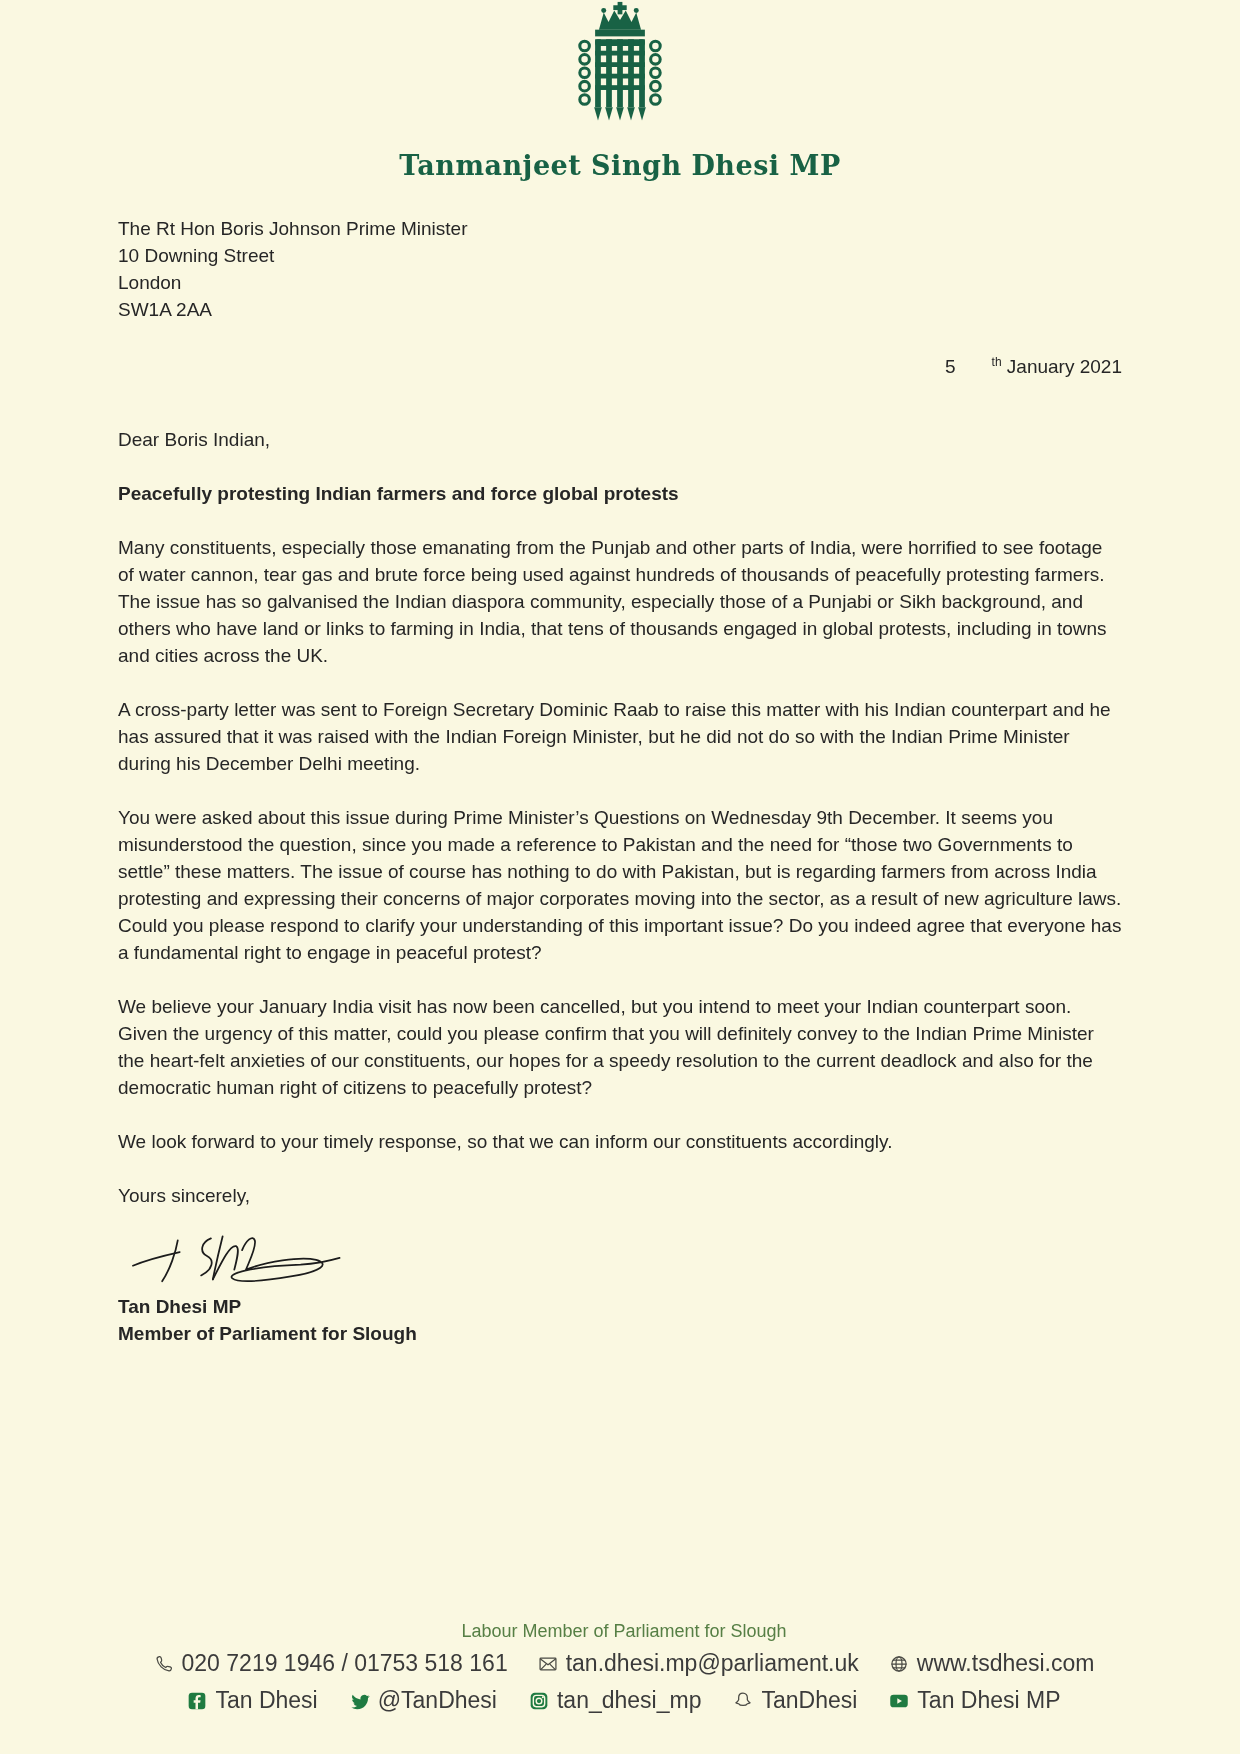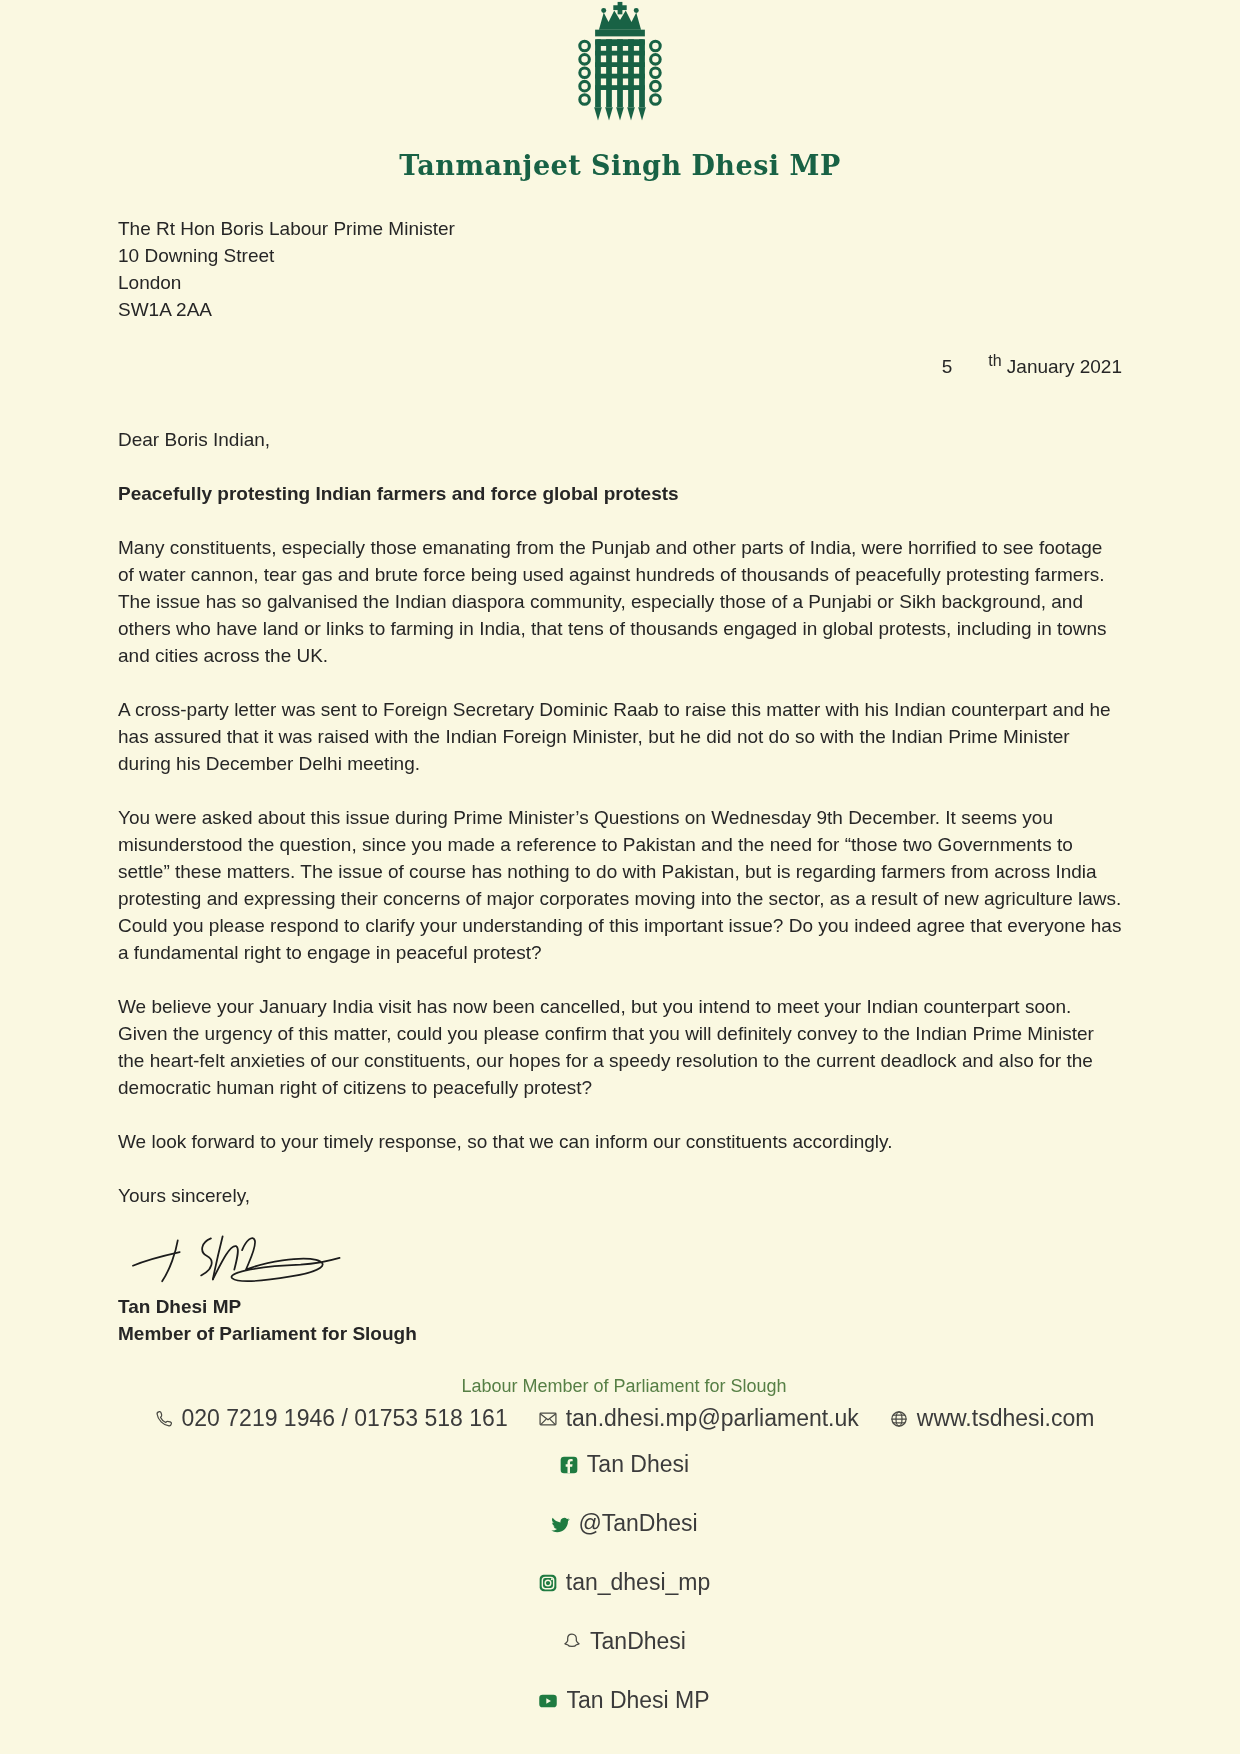--- a/index.html
+++ b/index.html
@@ -10,36 +10,36 @@
   .header{text-align:center;}
   .crest{display:inline-block;}
   .crest svg{width:96px;height:134px;display:block;margin:0 auto;}
   .header-title{
     margin-top:12px;font-family:"DejaVu Serif","Liberation Serif",serif;
     font-weight:bold;font-size:27px;color:#186245;letter-spacing:.5px;
   }
   .content{margin:0 118px;font-size:19px;line-height:27px;}
   .recipient{margin-top:34px;}
   .date-line{text-align:right;margin-top:30px;}
-  .date-line sup{font-size:16px;line-height:0;padding-left:36px;}
+  .date-line sup{font-size:12px;line-height:0;padding-left:36px;}
   .salutation{margin-top:46px;}
   .subject{margin-top:27px;font-weight:bold;}
   .para{margin:27px 0 0 0;}
   .closing{margin-top:27px;}
   .signature{margin:6px 0 0 8px;height:78px;}
   .signature svg{width:240px;height:78px;}
   .signatory{font-weight:bold;}
   .footer{position:absolute;left:8px;right:0;bottom:40px;text-align:center;}
   .footer-role{color:#567F45;font-size:18px;margin-bottom:8px;}
   .contact-row,.social-row{
     display:flex;justify-content:center;align-items:center;
     font-size:23px;color:#3B3B3B;
   }
   .contact-row{gap:30px;}
-  .social-row{gap:32px;margin-top:19px;flex-direction:column;}
+  .social-row{gap:32px;margin-top:10px;}
   .f-item{display:inline-flex;align-items:center;gap:8px;}
   .f-item svg{width:20px;height:20px;flex:0 0 auto;}
   .outline-ic{stroke:#4A4A44;stroke-width:1.5;fill:none;stroke-linecap:round;stroke-linejoin:round;}
 </style>
 </head>
 <body>
 
 <div class="page">
 
   <div class="header">
@@ -81,21 +81,21 @@
             <circle cx="87" cy="104" r="5"></circle>
         </g>
       </svg>
     </span>
     <div class="header-title">Tanmanjeet Singh Dhesi MP</div>
   </div>
 
   <div class="content">
 
     <div class="recipient">
-      <div>The Rt Hon Boris Labour Prime Minister</div>
+      <div>The Rt Hon Boris Johnson Prime Minister</div>
       <div>10 Downing Street</div>
       <div>London</div>
       <div>SW1A 2AA</div>
     </div>
 
     <div class="date-line"><span>5</span><sup>th</sup><span> January 2021</span></div>
 
     <div class="salutation">Dear Boris Indian,</div>
 
     <div class="subject">Peacefully protesting Indian farmers and force global protests</div>

